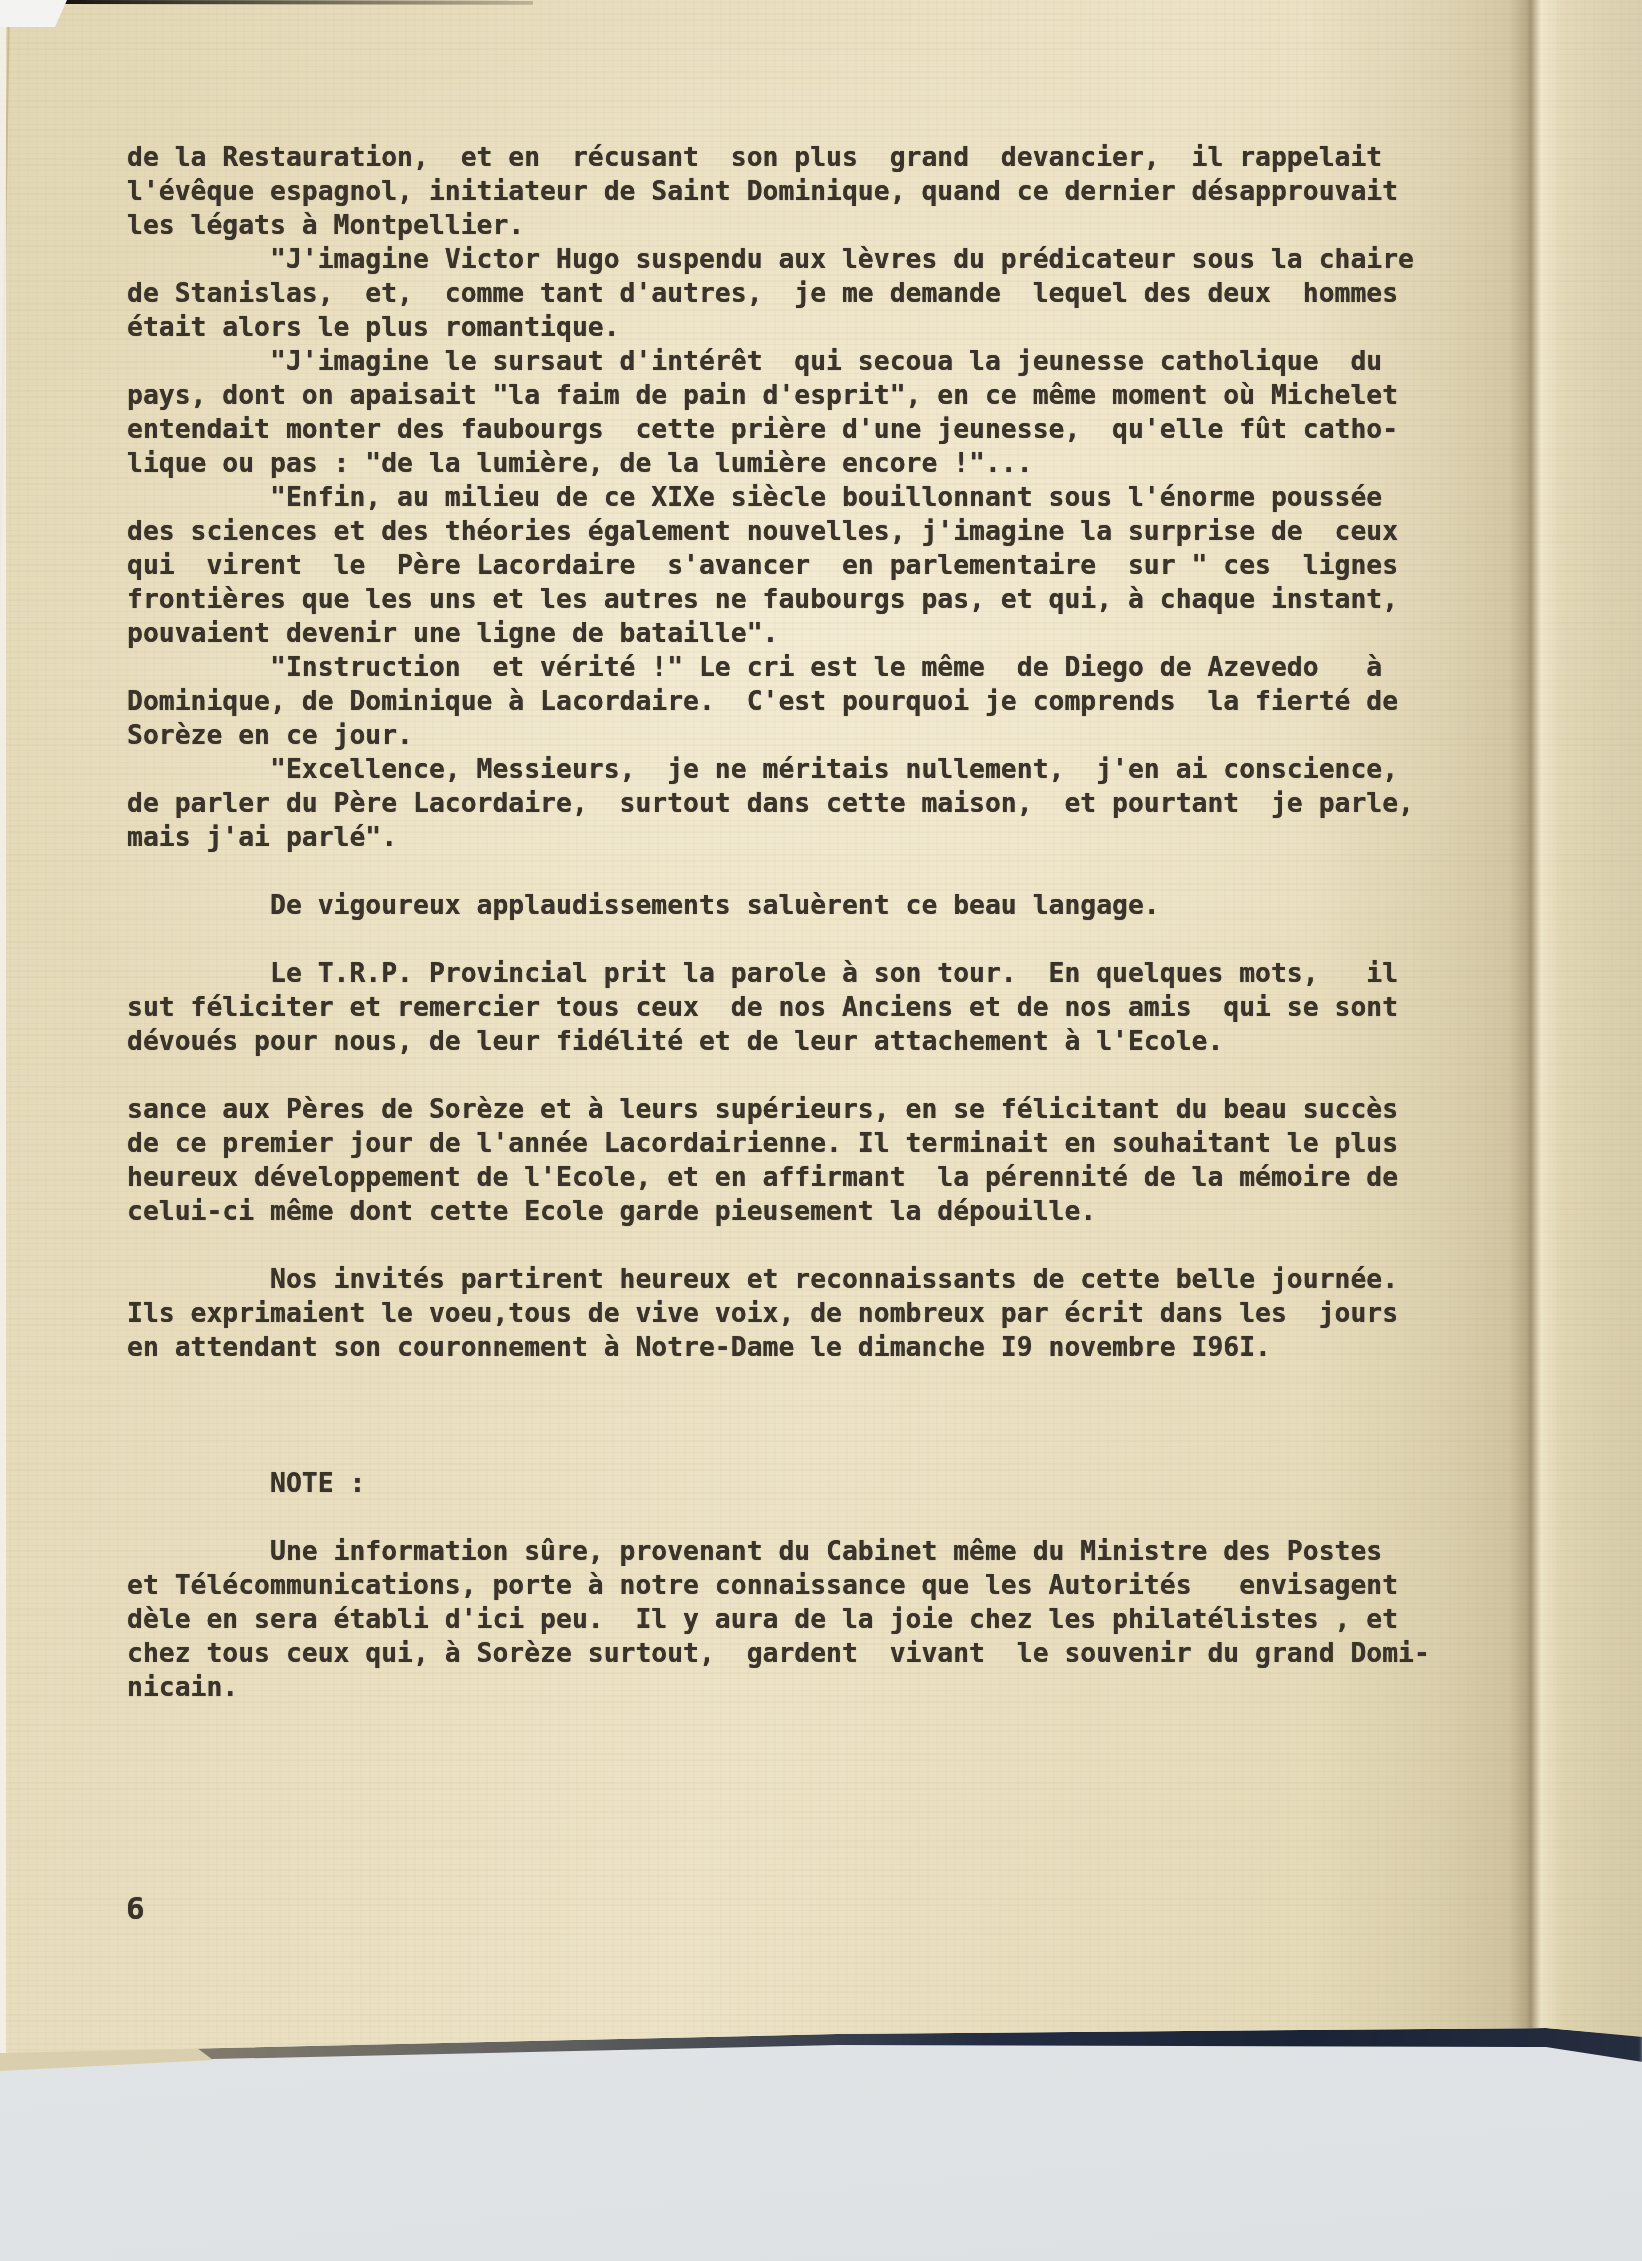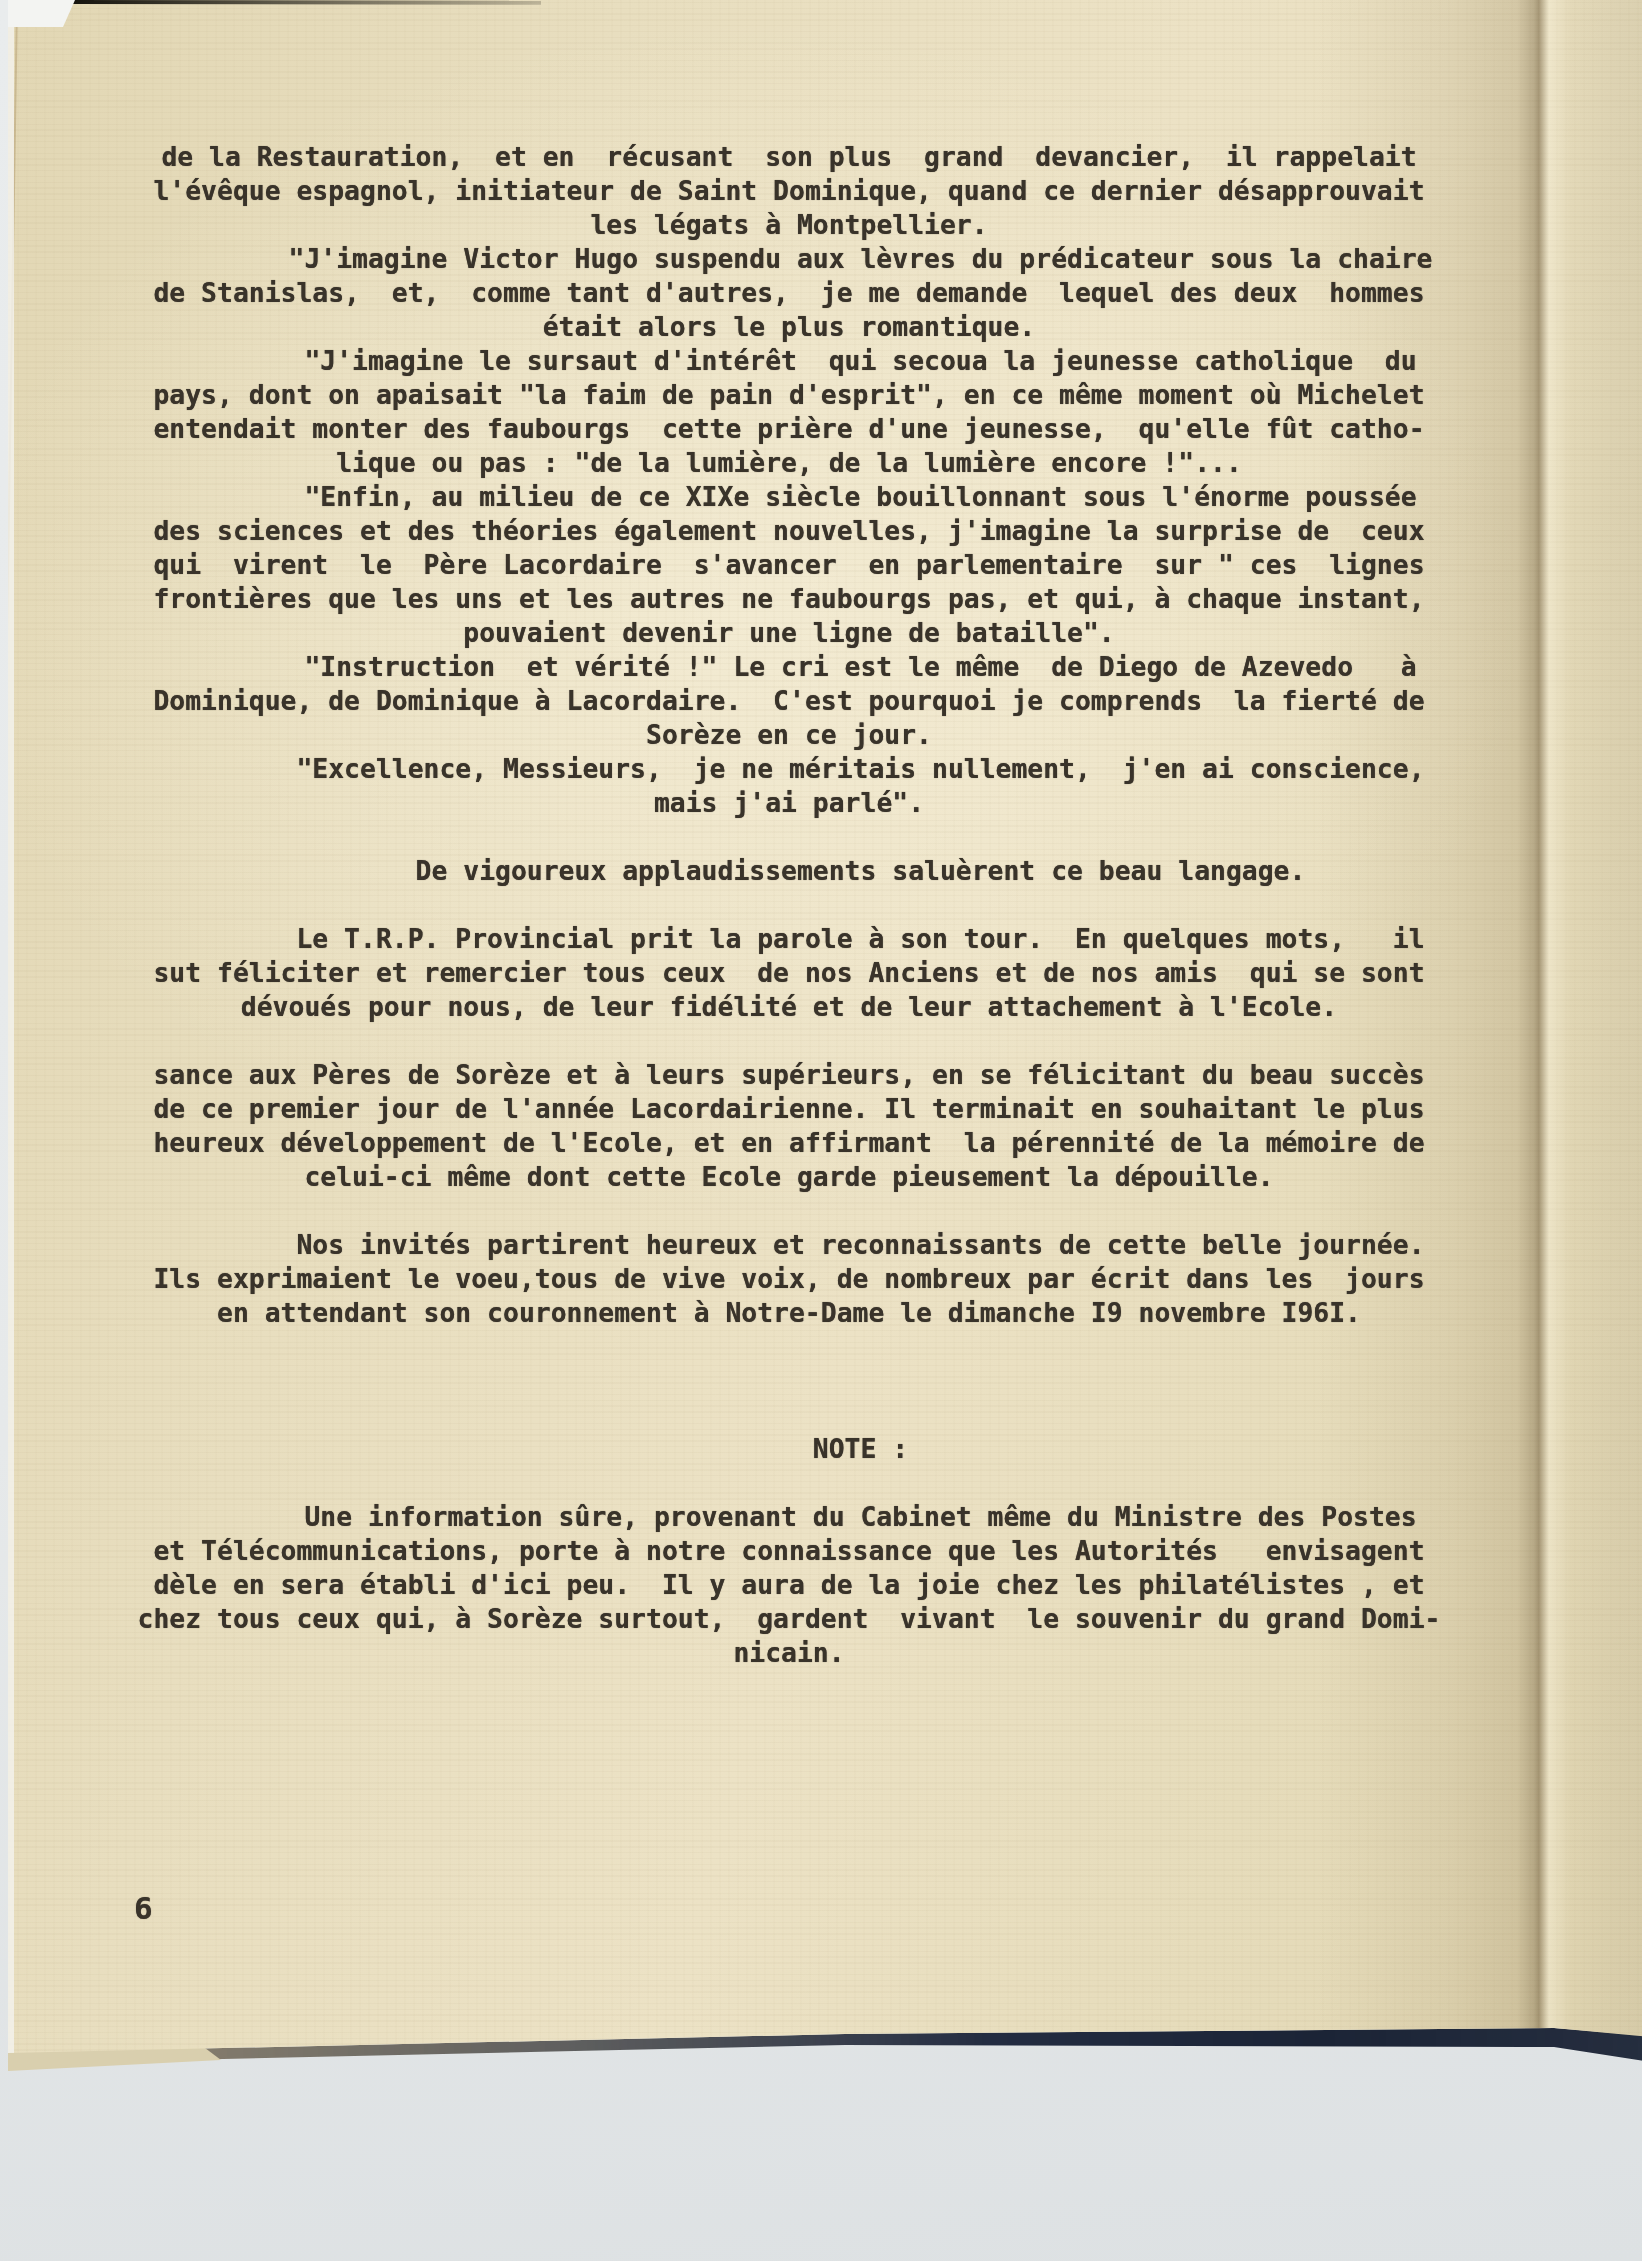--- a/index.html
+++ b/index.html
@@ -2,21 +2,21 @@
 <html style="font-size:10.3px"><head>
 <meta charset="utf-8">
 <style>
   html, body {
     margin: 0; padding: 0;
     width: 1643px; height: 2261px;
     overflow: hidden;
     background: linear-gradient(175deg, #e9eced 0%, #e6e9ea 60%, #dde1e3 100%);
     font-family: "DejaVu Sans Mono", monospace;
   }
-  .stage { position: absolute; left: 8px; top: 0; width: 1625px; height: 2261px; text-align: center; }
+  .stage { position: absolute; left: 0; top: 0; width: 1625px; height: 2261px; }
 
   
   .shadow-edge {
     position: absolute; left: 0; top: 0; width: 1643px; height: 2081px;
     background: linear-gradient(to right, rgba(110,90,55,0.65) 0%, rgba(60,60,60,0.8) 35%, #232c41 60%, #1b2436 80%, rgba(27,36,54,0.95) 100%);
     clip-path: polygon(0 2053px, 837px 2034px, 1546px 2028px, 1643px 2036px,
                        1643px 2062px, 1546px 2047px, 837px 2045px, 39px 2063px, 0 2065px);
     filter: blur(1.9px);
     z-index: 1;
   }
@@ -120,20 +120,21 @@
         <div class="line">lique ou pas : "de la lumière, de la lumière encore !"...</div>
         <div class="line">         "Enfin, au milieu de ce XIXe siècle bouillonnant sous l'énorme poussée</div>
         <div class="line">des sciences et des théories également nouvelles, j'imagine la surprise de  ceux</div>
         <div class="line">qui  virent  le  Père Lacordaire  s'avancer  en parlementaire  sur " ces  lignes</div>
         <div class="line">frontières que les uns et les autres ne faubourgs pas, et qui, à chaque instant,</div>
         <div class="line">pouvaient devenir une ligne de bataille".</div>
         <div class="line">         "Instruction  et vérité !" Le cri est le même  de Diego de Azevedo   à</div>
         <div class="line">Dominique, de Dominique à Lacordaire.  C'est pourquoi je comprends  la fierté de</div>
         <div class="line">Sorèze en ce jour.</div>
         <div class="line">         "Excellence, Messieurs,  je ne méritais nullement,  j'en ai conscience,</div>
+        <div class="line">de parler du Père Lacordaire,  surtout dans cette maison,  et pourtant  je parle,</div>
         <div class="line">mais j'ai parlé".</div>
         <div class="line"></div>
         <div class="line">         De vigoureux applaudissements saluèrent ce beau langage.</div>
         <div class="line"></div>
         <div class="line">         Le T.R.P. Provincial prit la parole à son tour.  En quelques mots,   il</div>
         <div class="line">sut féliciter et remercier tous ceux  de nos Anciens et de nos amis  qui se sont</div>
         <div class="line">dévoués pour nous, de leur fidélité et de leur attachement à l'Ecole.</div>
         <div class="line"></div>
         <div class="line">sance aux Pères de Sorèze et à leurs supérieurs, en se félicitant du beau succès</div>
         <div class="line">de ce premier jour de l'année Lacordairienne. Il terminait en souhaitant le plus</div>

